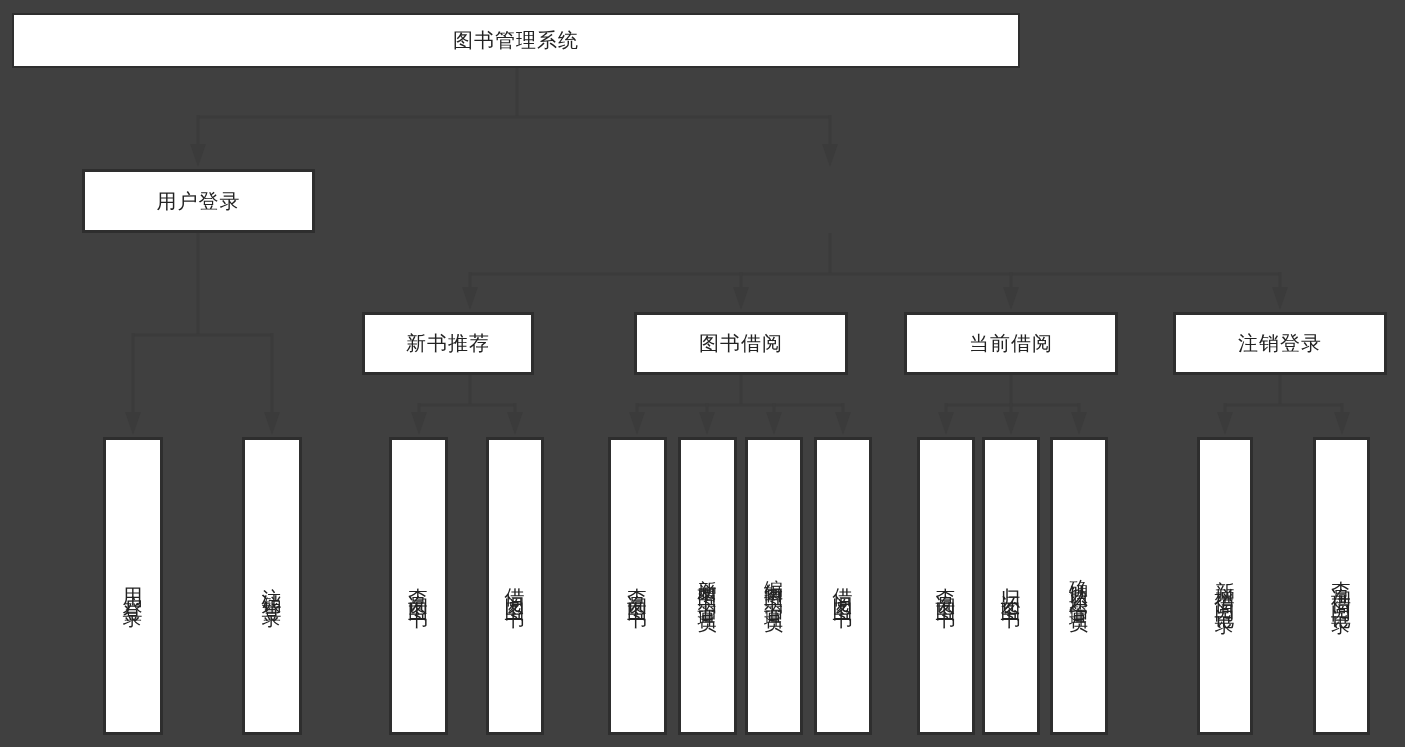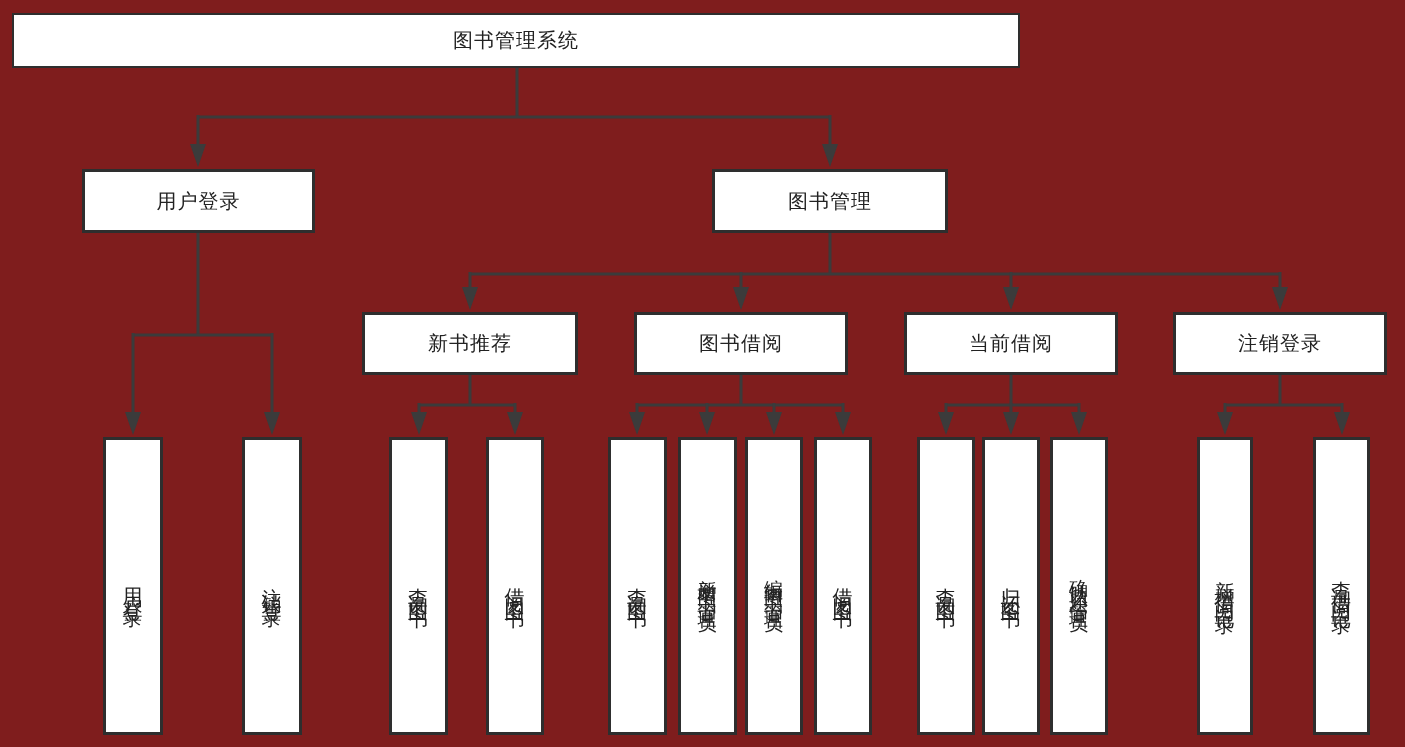--- a/index.html
+++ b/index.html
@@ -1,17 +1,17 @@
 <!DOCTYPE html>
 <html><head>
 <meta charset="utf-8">
 <style>
   html,body{margin:0;padding:0;background:#fff;}
   .canvas{
-    position:relative;width:1405px;height:747px;background:#7f1d1d;
+    position:relative;width:1405px;height:747px;background:#404040;
     font-family:"Liberation Sans", sans-serif;overflow:hidden;
   }
   svg.connectors{position:absolute;left:0;top:0;width:1405px;height:747px;}
   .box{
     position:absolute;box-sizing:border-box;background:#ffffff;
     border:3px solid #2e2e2e;display:flex;align-items:center;justify-content:center;
     color:#222222;font-size:20px;z-index:2;
   }
   .box.root{border-width:2px;}
   .hlabel{white-space:nowrap;letter-spacing:1px;}
@@ -101,25 +101,22 @@
     </g>
   </svg>
 
   <div class="box root" style="left:12px;top:13px;width:1008px;height:55px;">
     <span class="hlabel">图书管理系统</span>
   </div>
 
   <div class="box" style="left:82px;top:169px;width:233px;height:64px;">
     <span class="hlabel">用户登录</span>
   </div>
-  <div class="box" style="left:712px;top:169px;width:236px;height:64px;">
-    <span class="hlabel">图书管理</span>
-  </div>
 
-  <div class="box" style="left:362px;top:312px;width:216px;height:63px;">
+  <div class="box" style="left:362px;top:312px;width:172px;height:63px;">
     <span class="hlabel">新书推荐</span>
   </div>
   <div class="box" style="left:904px;top:312px;width:214px;height:63px;">
     <span class="hlabel">当前借阅</span>
   </div>
   <div class="box" style="left:634px;top:312px;width:214px;height:63px;">
     <span class="hlabel">图书借阅</span>
   </div>
   <div class="box" style="left:1173px;top:312px;width:214px;height:63px;">
     <span class="hlabel">注销登录</span>

